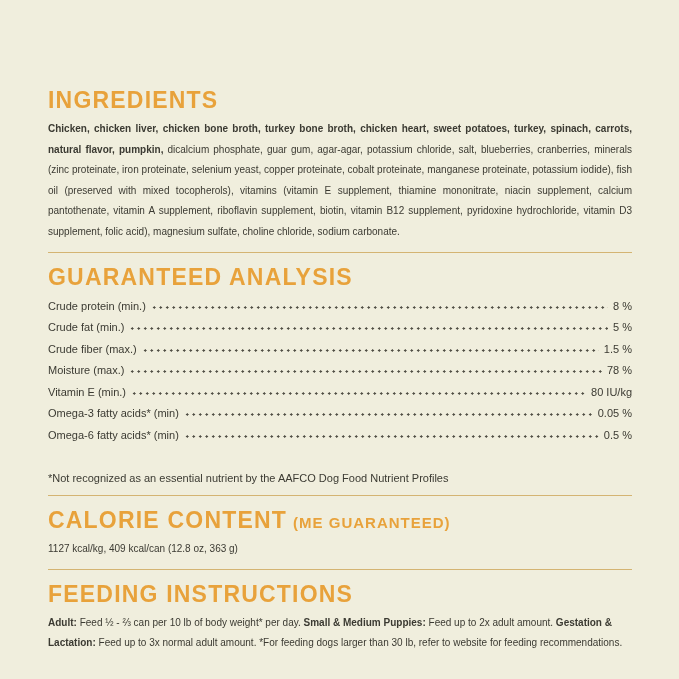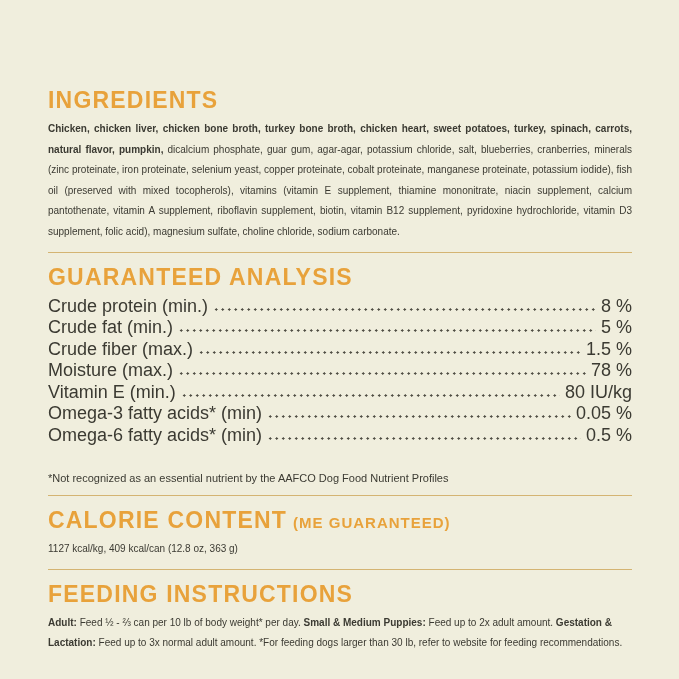--- a/index.html
+++ b/index.html
@@ -47,21 +47,21 @@
   }
   .section {
     margin-top: 13px;
   }
   .analysis-table {
     margin-top: 2px;
   }
   .analysis-row {
     display: flex;
     align-items: baseline;
-    font-size: 18px;
+    font-size: 11px;
     line-height: 21.5px;
     height: 21.5px;
   }
   .analysis-label {
     white-space: nowrap;
   }
   .dotted-leader {
     flex: 1;
     margin: 0 5px;
     height: 14px;

